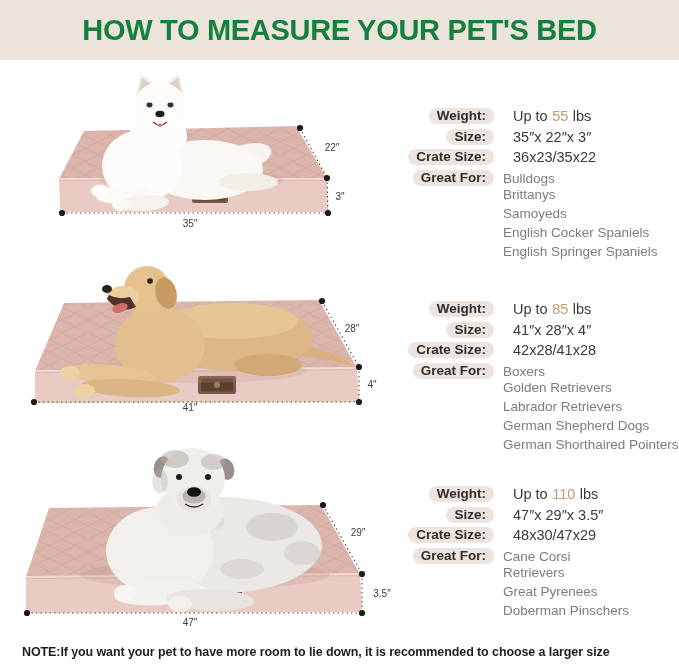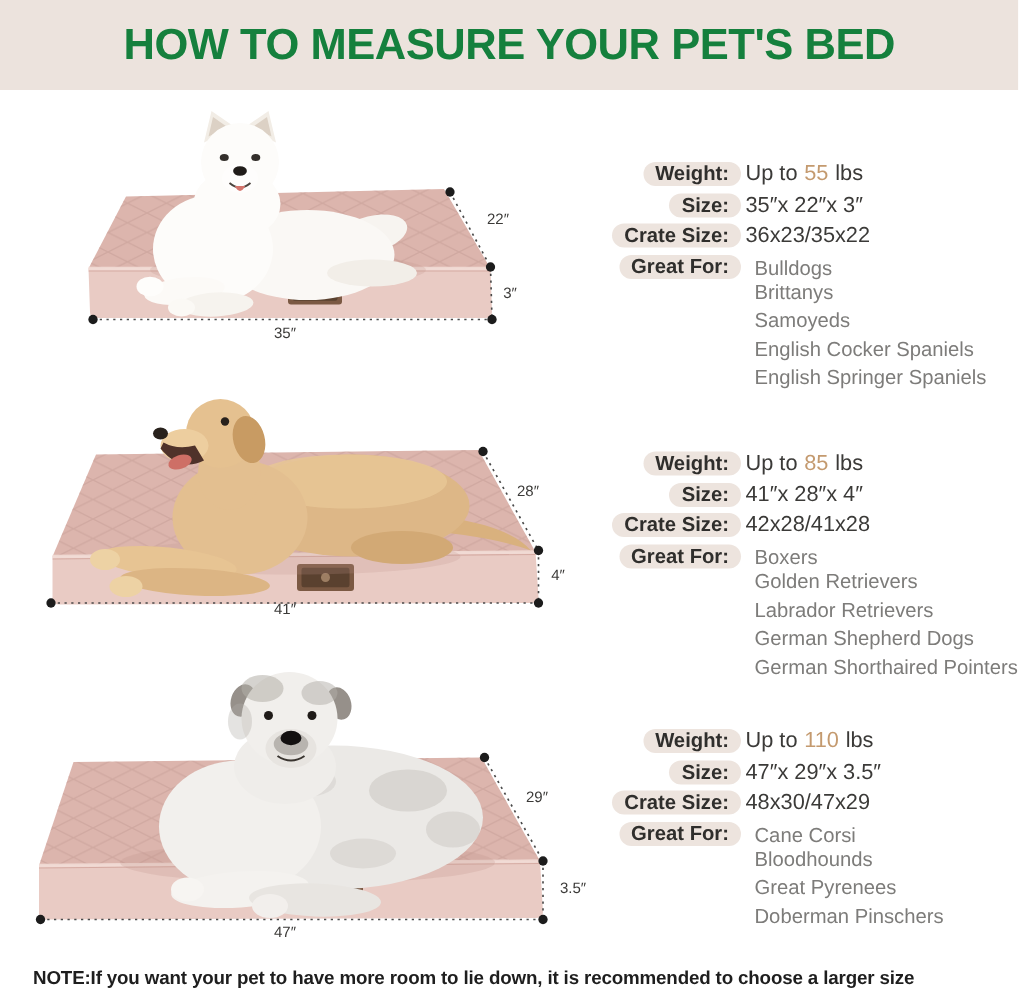--- a/index.html
+++ b/index.html
@@ -19,21 +19,21 @@
     white-space:nowrap;
   }
   .specs{position:absolute;width:281px;}
   .spec-line{display:flex;align-items:flex-end;height:20.4px;}
   .breed-line{display:flex;align-items:center;height:18.8px;}
   .labelcol{width:96px;display:flex;justify-content:flex-end;flex:none;}
   .pill{
     background:#ede4de;border-radius:8px;padding:0 8px;height:16px;line-height:16.5px;
     font-weight:700;font-size:13.5px;color:#2f2e2c;white-space:nowrap;
   }
-  .val{margin-left:3px;font-size:14.5px;color:#3b3a38;white-space:nowrap;}
+  .val{margin-left:19px;font-size:14.5px;color:#3b3a38;white-space:nowrap;}
   .breed{margin-left:9px;font-size:13.5px;color:#7d7c7a;white-space:nowrap;}
   .accent{color:#c49a6f;}
   .sp{margin-left:4.5px;}
   .note{
     position:absolute;left:22px;top:645px;font-size:12.5px;font-weight:700;color:#1e1e1e;
     white-space:nowrap;letter-spacing:-0.1px;
   }
 </style>
 </head>
 <body>
@@ -327,21 +327,21 @@
       <span class="val">48x30/47x29</span>
     </div>
     <div class="spec-line">
       <span class="labelcol">
           <span class="pill">Great For:</span>
         </span>
       <span class="breed">Cane Corsi</span>
     </div>
     <div class="breed-line">
         <span class="labelcol"></span>
-        <span class="breed">Bloodhounds</span>
+        <span class="breed">Retrievers</span>
       </div>
     <div class="breed-line">
         <span class="labelcol"></span>
         <span class="breed">Great Pyrenees</span>
       </div>
     <div class="breed-line">
         <span class="labelcol"></span>
         <span class="breed">Doberman Pinschers</span>
       </div>
   </div>

